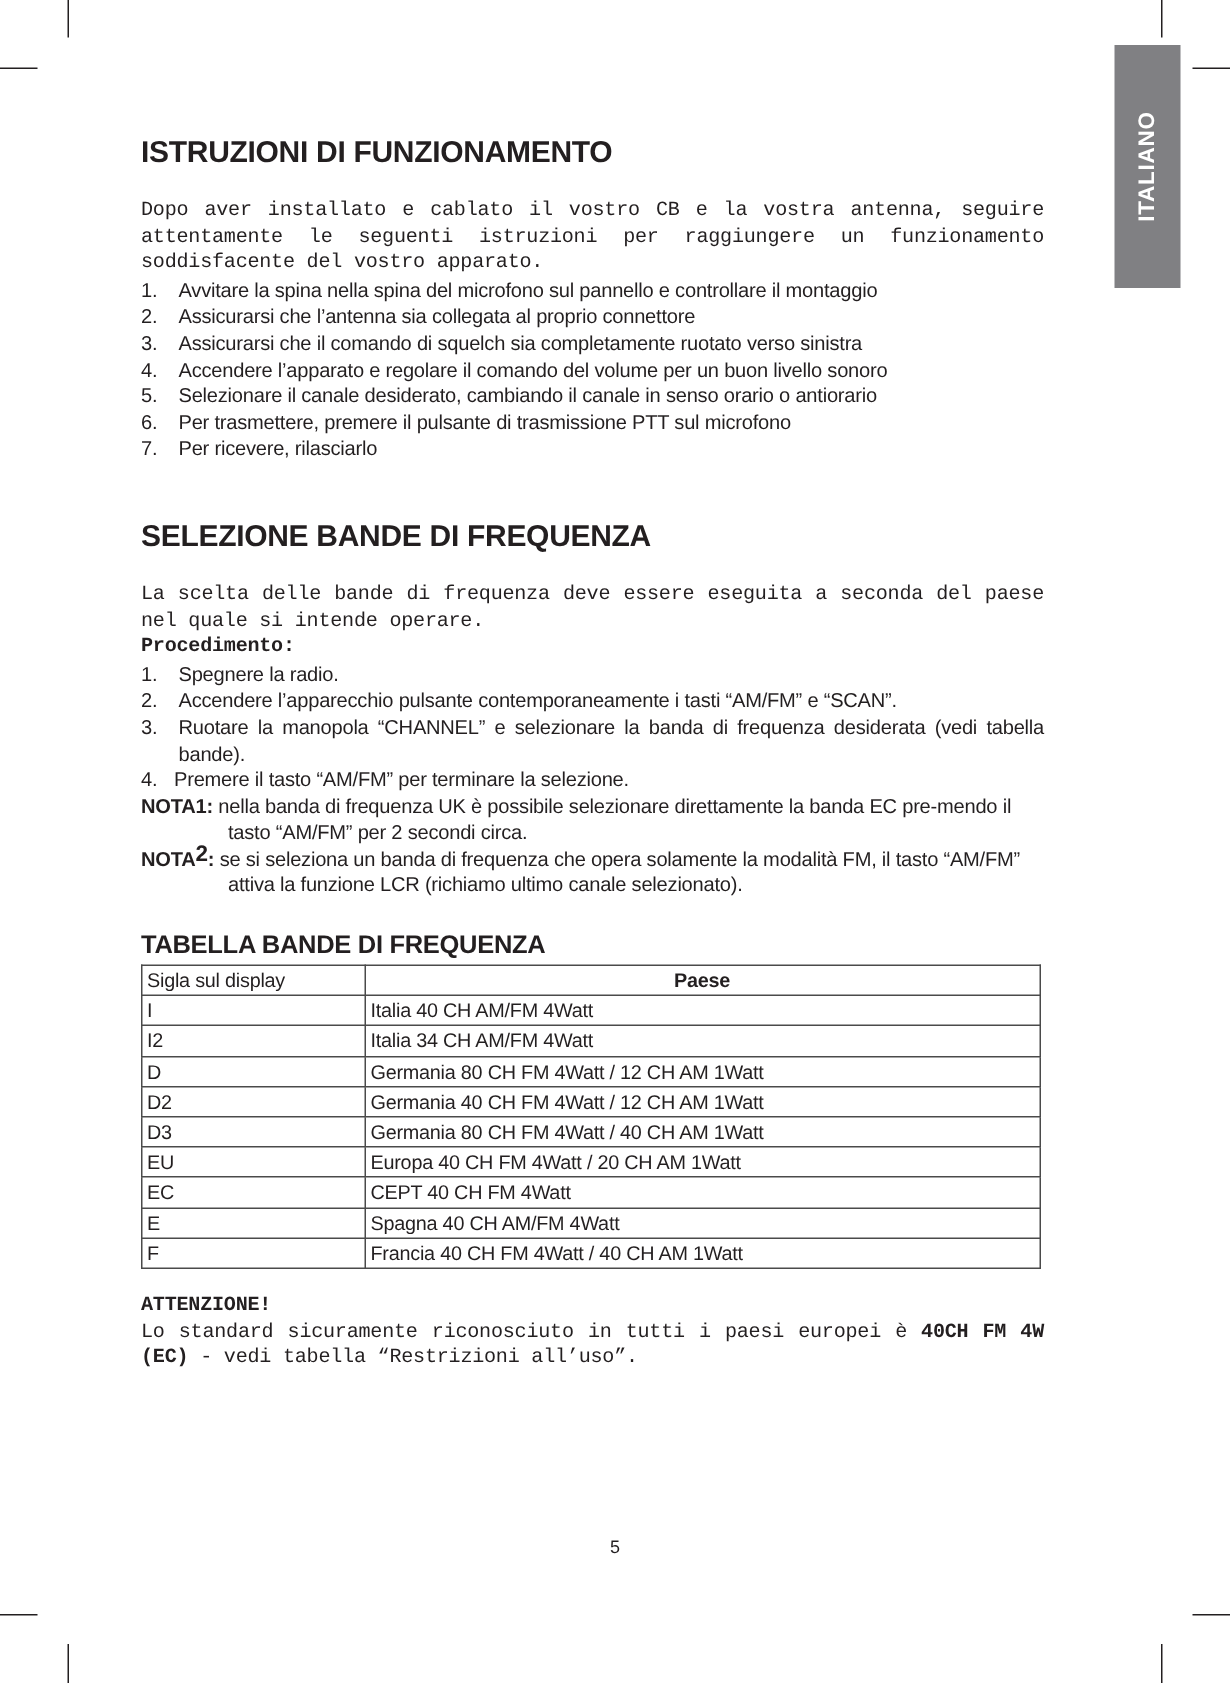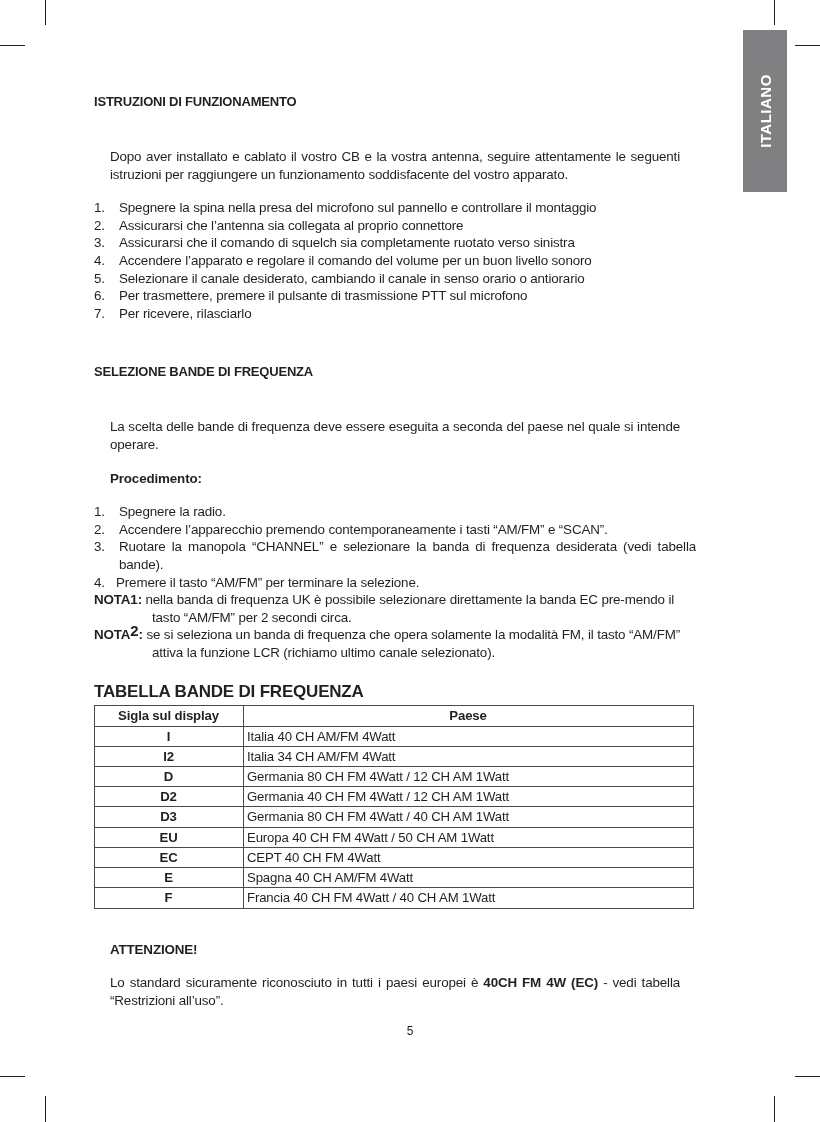--- a/index.html
+++ b/index.html
@@ -6,35 +6,35 @@
   body { width: 820px; height: 1122px; position: relative; overflow: hidden;
          font-family: "Liberation Sans", sans-serif; color: #231f20; }
   .crop { position: absolute; background: #231f20; }
   .side-tab { position: absolute; left: 743px; top: 30px; width: 44px; height: 162px;
               background: #808083; }
   .side-tab span { position: absolute; left: 50%; top: 50%;
                    transform: translate(-50%, -50%) rotate(-90deg);
                    color: #ffffff; font-weight: bold; font-size: 15px; letter-spacing: 0.5px;
                    white-space: nowrap; }
   .content { position: absolute; left: 94px; top: 88px; width: 602px; }
-  h1 { font-size: 13px; font-weight: bold; margin: 0; line-height: 28px; letter-spacing: -0.2px; }
+  h1 { font-size: 20px; font-weight: bold; margin: 0; line-height: 28px; letter-spacing: -0.2px; }
   h2 { font-size: 17px; font-weight: bold; margin: 0; line-height: 22px; letter-spacing: -0.2px; }
-  p, .line { font-size: 13.4px; line-height: 17.6px; margin: 16px; letter-spacing: -0.15px; }
+  p, .line { font-size: 13.4px; line-height: 17.6px; margin: 0; letter-spacing: -0.15px; font-family: Liberation Mono, monospace; }
   .just { text-align: justify; }
   ol { margin: 0; padding: 0; list-style: none; }
   ol li { font-size: 13.4px; line-height: 17.6px; position: relative; padding-left: 25px; letter-spacing: -0.15px; }
   ol li .num { position: absolute; left: 0; top: 0; }
   .note { font-size: 13.4px; line-height: 17.6px; padding-left: 58px; text-indent: -58px; letter-spacing: -0.15px; }
   .note b { font-weight: bold; text-align: center; }
   .note sup { font-size: 15px; vertical-align: 3px; line-height: 0; font-weight: bold; }
   table { border-collapse: collapse; width: 600px; margin-top: 2px; }
   th, td { border: 1.5px solid #4a4a4a; font-size: 13.2px; line-height: 17.2px; padding: 1px 4px 1px 3px;
            letter-spacing: -0.15px; vertical-align: top; }
   th { font-weight: bold; text-align: center; }
-  th.c1, td.c1 { width: 141px; text-align: center; font-weight: bold; }
+  th.c1, td.c1 { width: 141px; text-align: left; font-weight: normal; }
   .page-num { position: absolute; left: 0; width: 820px; top: 1024px; text-align: center; font-size: 12px; }
   .bold { font-weight: bold; }
 </style>
 </head>
 <body>
 
 <div class="crop" style="left:45px;top:0;width:1px;height:25px;"></div>
 <div class="crop" style="left:0;top:45px;width:25px;height:1px;"></div>
 <div class="crop" style="left:774px;top:0;width:1px;height:25px;"></div>
 <div class="crop" style="left:795px;top:45px;width:25px;height:1px;"></div>
@@ -46,37 +46,37 @@
 <div class="side-tab">
   <span>ITALIANO</span>
 </div>
 
 <div class="content">
 
   <h1>ISTRUZIONI DI FUNZIONAMENTO</h1>
   <div style="height:16px"></div>
   <p class="just">Dopo aver installato e cablato il vostro CB e la vostra antenna, seguire attentamente le seguenti istruzioni per raggiungere un funzionamento soddisfacente del vostro apparato.</p>
   <ol>
-    <li><span class="num">1.</span><span>Spegnere la spina nella presa del microfono sul pannello e controllare il montaggio</span></li>
+    <li><span class="num">1.</span><span>Avvitare la spina nella spina del microfono sul pannello e controllare il montaggio</span></li>
     <li><span class="num">2.</span><span>Assicurarsi che l’antenna sia collegata al proprio connettore</span></li>
     <li><span class="num">3.</span><span>Assicurarsi che il comando di squelch sia completamente ruotato verso sinistra</span></li>
     <li><span class="num">4.</span><span>Accendere l’apparato e regolare il comando del volume per un buon livello sonoro</span></li>
     <li><span class="num">5.</span><span>Selezionare il canale desiderato, cambiando il canale in senso orario o antiorario</span></li>
     <li><span class="num">6.</span><span>Per trasmettere, premere il pulsante di trasmissione PTT sul microfono</span></li>
     <li><span class="num">7.</span><span>Per ricevere, rilasciarlo</span></li>
   </ol>
 
   <div style="height:36px"></div>
   <h1>SELEZIONE BANDE DI FREQUENZA</h1>
   <div style="height:16px"></div>
   <p class="just">La scelta delle bande di frequenza deve essere eseguita a seconda del paese nel quale si intende operare.</p>
   <p class="bold">Procedimento:</p>
   <ol>
     <li><span class="num">1.</span><span>Spegnere la radio.</span></li>
-    <li><span class="num">2.</span><span>Accendere l’apparecchio premendo contemporaneamente i tasti “AM/FM” e “SCAN”.</span></li>
+    <li><span class="num">2.</span><span>Accendere l’apparecchio pulsante contemporaneamente i tasti “AM/FM” e “SCAN”.</span></li>
     <li class="just"><span class="num">3.</span><span>Ruotare la manopola “CHANNEL” e selezionare la banda di frequenza desiderata (vedi tabella bande).</span></li>
     <li style="padding-left:22px"><span class="num">4.</span><span>Premere il tasto “AM/FM” per terminare la selezione.</span></li>
   </ol>
   <div class="note">
     <b>NOTA1:</b><span> nella banda di frequenza UK è possibile selezionare direttamente la banda EC pre-mendo il tasto “AM/FM” per 2 secondi circa.</span>
   </div>
   <div class="note">
     <b>NOTA</b><sup>2</sup><b>:</b><span> se si seleziona un banda di frequenza che opera solamente la modalità FM, il tasto “AM/FM” attiva la funzione LCR (richiamo ultimo canale selezionato).</span>
   </div>
 
@@ -105,21 +105,21 @@
       <tr>
           <td class="c1">D2</td>
           <td>Germania 40 CH FM 4Watt / 12 CH AM 1Watt</td>
         </tr>
       <tr>
           <td class="c1">D3</td>
           <td>Germania 80 CH FM 4Watt / 40 CH AM 1Watt</td>
         </tr>
       <tr>
           <td class="c1">EU</td>
-          <td>Europa 40 CH FM 4Watt / 50 CH AM 1Watt</td>
+          <td>Europa 40 CH FM 4Watt / 20 CH AM 1Watt</td>
         </tr>
       <tr>
           <td class="c1">EC</td>
           <td>CEPT 40 CH FM 4Watt</td>
         </tr>
       <tr>
           <td class="c1">E</td>
           <td>Spagna 40 CH AM/FM 4Watt</td>
         </tr>
       <tr>

